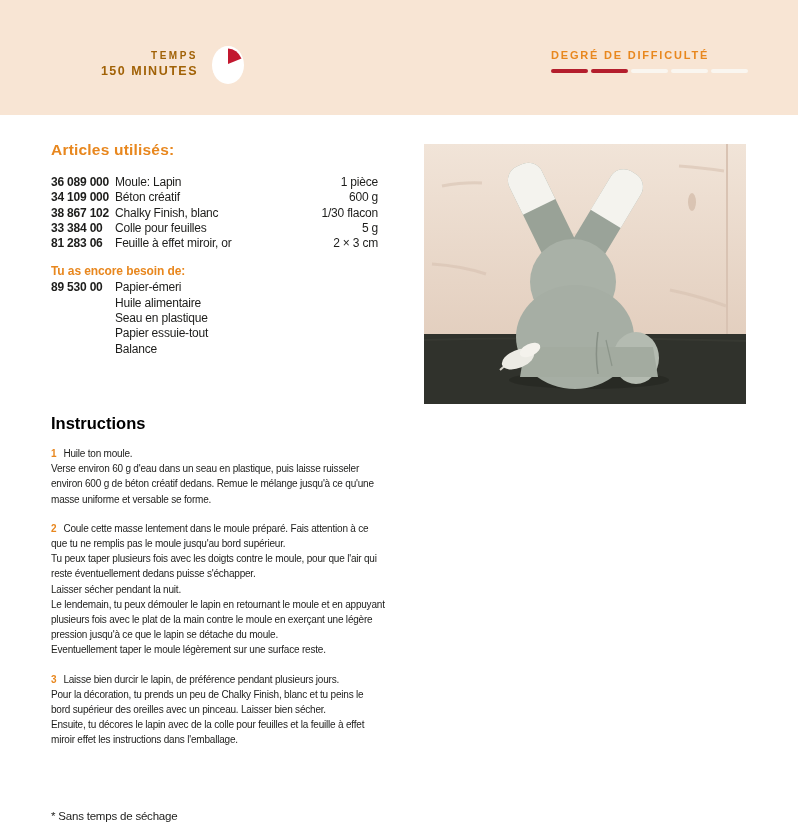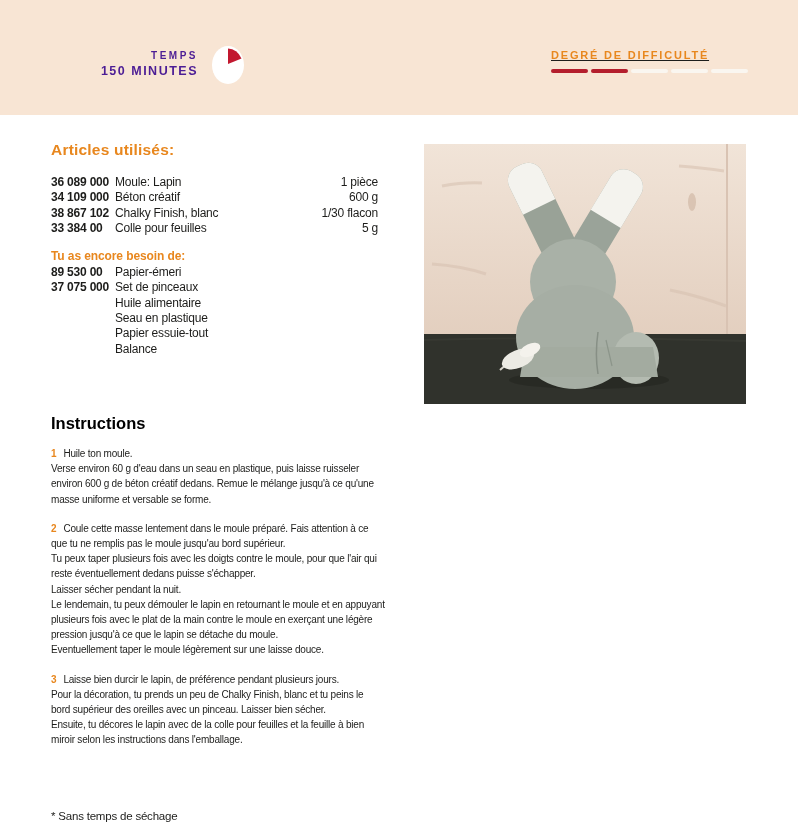--- a/index.html
+++ b/index.html
@@ -1,25 +1,25 @@
 <!DOCTYPE html>
 <html><head>
 <meta charset="utf-8">
 <style>
   html,body{margin:0;padding:0;background:#ffffff;}
   .page{position:relative;width:798px;height:840px;background:#ffffff;overflow:hidden;
         font-family:"Liberation Sans",sans-serif;color:#1d1d1b;}
 
   
   .band{position:absolute;left:0;top:0;width:798px;height:115px;background:#f8e5d4;}
-  .time-block{position:absolute;left:40px;top:50px;width:158px;text-align:right;color:#4c1d95;}
+  .time-block{position:absolute;left:40px;top:50px;width:158px;text-align:right;color:#a16207;}
   .time-label{font-size:10px;font-weight:bold;letter-spacing:2.5px;}
   .time-value{font-size:12.5px;font-weight:800;letter-spacing:1.5px;margin-top:3px;}
   .clock{position:absolute;left:211px;top:45px;}
-  .difficulty{position:absolute;left:551px;top:49px;text-decoration:underline;}
+  .difficulty{position:absolute;left:551px;top:49px;}
   .difficulty-label{font-size:11px;font-weight:bold;letter-spacing:1.8px;color:#e8871e;}
   .bars{display:flex;margin-top:8px;}
   .bar{width:37px;height:4px;border-radius:2px;margin-right:3px;background:#faf6f0;}
   .bar.filled{background:#b41e2d;}
 
   
   .articles{position:absolute;left:51px;top:141px;width:327px;}
   h2.sect{margin:0 0 16px 0;font-size:15.5px;font-weight:800;color:#e8871e;letter-spacing:.2px;}
   .art-row{display:grid;grid-template-columns:64px 1fr auto;line-height:15.3px;font-size:12px;letter-spacing:-.2px;}
   .art-code{font-weight:bold;}
@@ -84,30 +84,31 @@
     <div class="art-row">
       <span class="art-code">38 867 102</span>
       <span class="art-name">Chalky Finish, blanc</span>
       <span class="art-qty">1/30 flacon</span>
     </div>
     <div class="art-row">
       <span class="art-code">33 384 00</span>
       <span class="art-name">Colle pour feuilles</span>
       <span class="art-qty">5 g</span>
     </div>
+    <div class="art-row">
+      <span class="art-code">81 283 06</span>
+      <span class="art-name">Feuille à effet miroir, or</span>
+      <span class="art-qty">2 × 3 cm</span>
+    </div>
 
     <h3 class="also">Tu as encore besoin de:</h3>
 
     <div class="need-row">
       <span class="art-code">89 530 00</span>
       <span>Papier-émeri</span>
-    </div>
-    <div class="need-row">
-      <span class="art-code">37 075 000</span>
-      <span>Set de pinceaux</span>
     </div>
     <div class="need-row">
       <span class="art-code"></span>
       <span>Huile alimentaire</span>
     </div>
     <div class="need-row">
       <span class="art-code"></span>
       <span>Seau en plastique</span>
     </div>
     <div class="need-row">
@@ -182,25 +183,25 @@
     <div class="step">
       <p><span class="step-num">1</span><span>Huile ton moule.</span></p>
       <p>Verse environ 60 g d'eau dans un seau en plastique, puis laisse ruisseler environ 600 g de béton créatif dedans. Remue le mélange jusqu'à ce qu'une masse uniforme et versable se forme.</p>
     </div>
 
     <div class="step">
       <p><span class="step-num">2</span><span>Coule cette masse lentement dans le moule préparé. Fais attention à ce que tu ne remplis pas le moule jusqu'au bord supérieur.</span></p>
       <p>Tu peux taper plusieurs fois avec les doigts contre le moule, pour que l'air qui reste éventuellement dedans puisse s'échapper.</p>
       <p>Laisser sécher pendant la nuit.</p>
       <p>Le lendemain, tu peux démouler le lapin en retournant le moule et en appuyant plusieurs fois avec le plat de la main contre le moule en exerçant une légère pression jusqu'à ce que le lapin se détache du moule.</p>
-      <p>Eventuellement taper le moule légèrement sur une laisse douce.</p>
+      <p>Eventuellement taper le moule légèrement sur une surface reste.</p>
     </div>
 
     <div class="step">
       <p><span class="step-num">3</span><span>Laisse bien durcir le lapin, de préférence pendant plusieurs jours.</span></p>
       <p>Pour la décoration, tu prends un peu de Chalky Finish, blanc et tu peins le bord supérieur des oreilles avec un pinceau. Laisser bien sécher.</p>
-      <p>Ensuite, tu décores le lapin avec de la colle pour feuilles et la feuille à bien miroir selon les instructions dans l'emballage.</p>
+      <p>Ensuite, tu décores le lapin avec de la colle pour feuilles et la feuille à effet miroir effet les instructions dans l'emballage.</p>
     </div>
   </div>
 
   <div class="footnote">* Sans temps de séchage</div>
 
 </div>
 
 </body></html>

